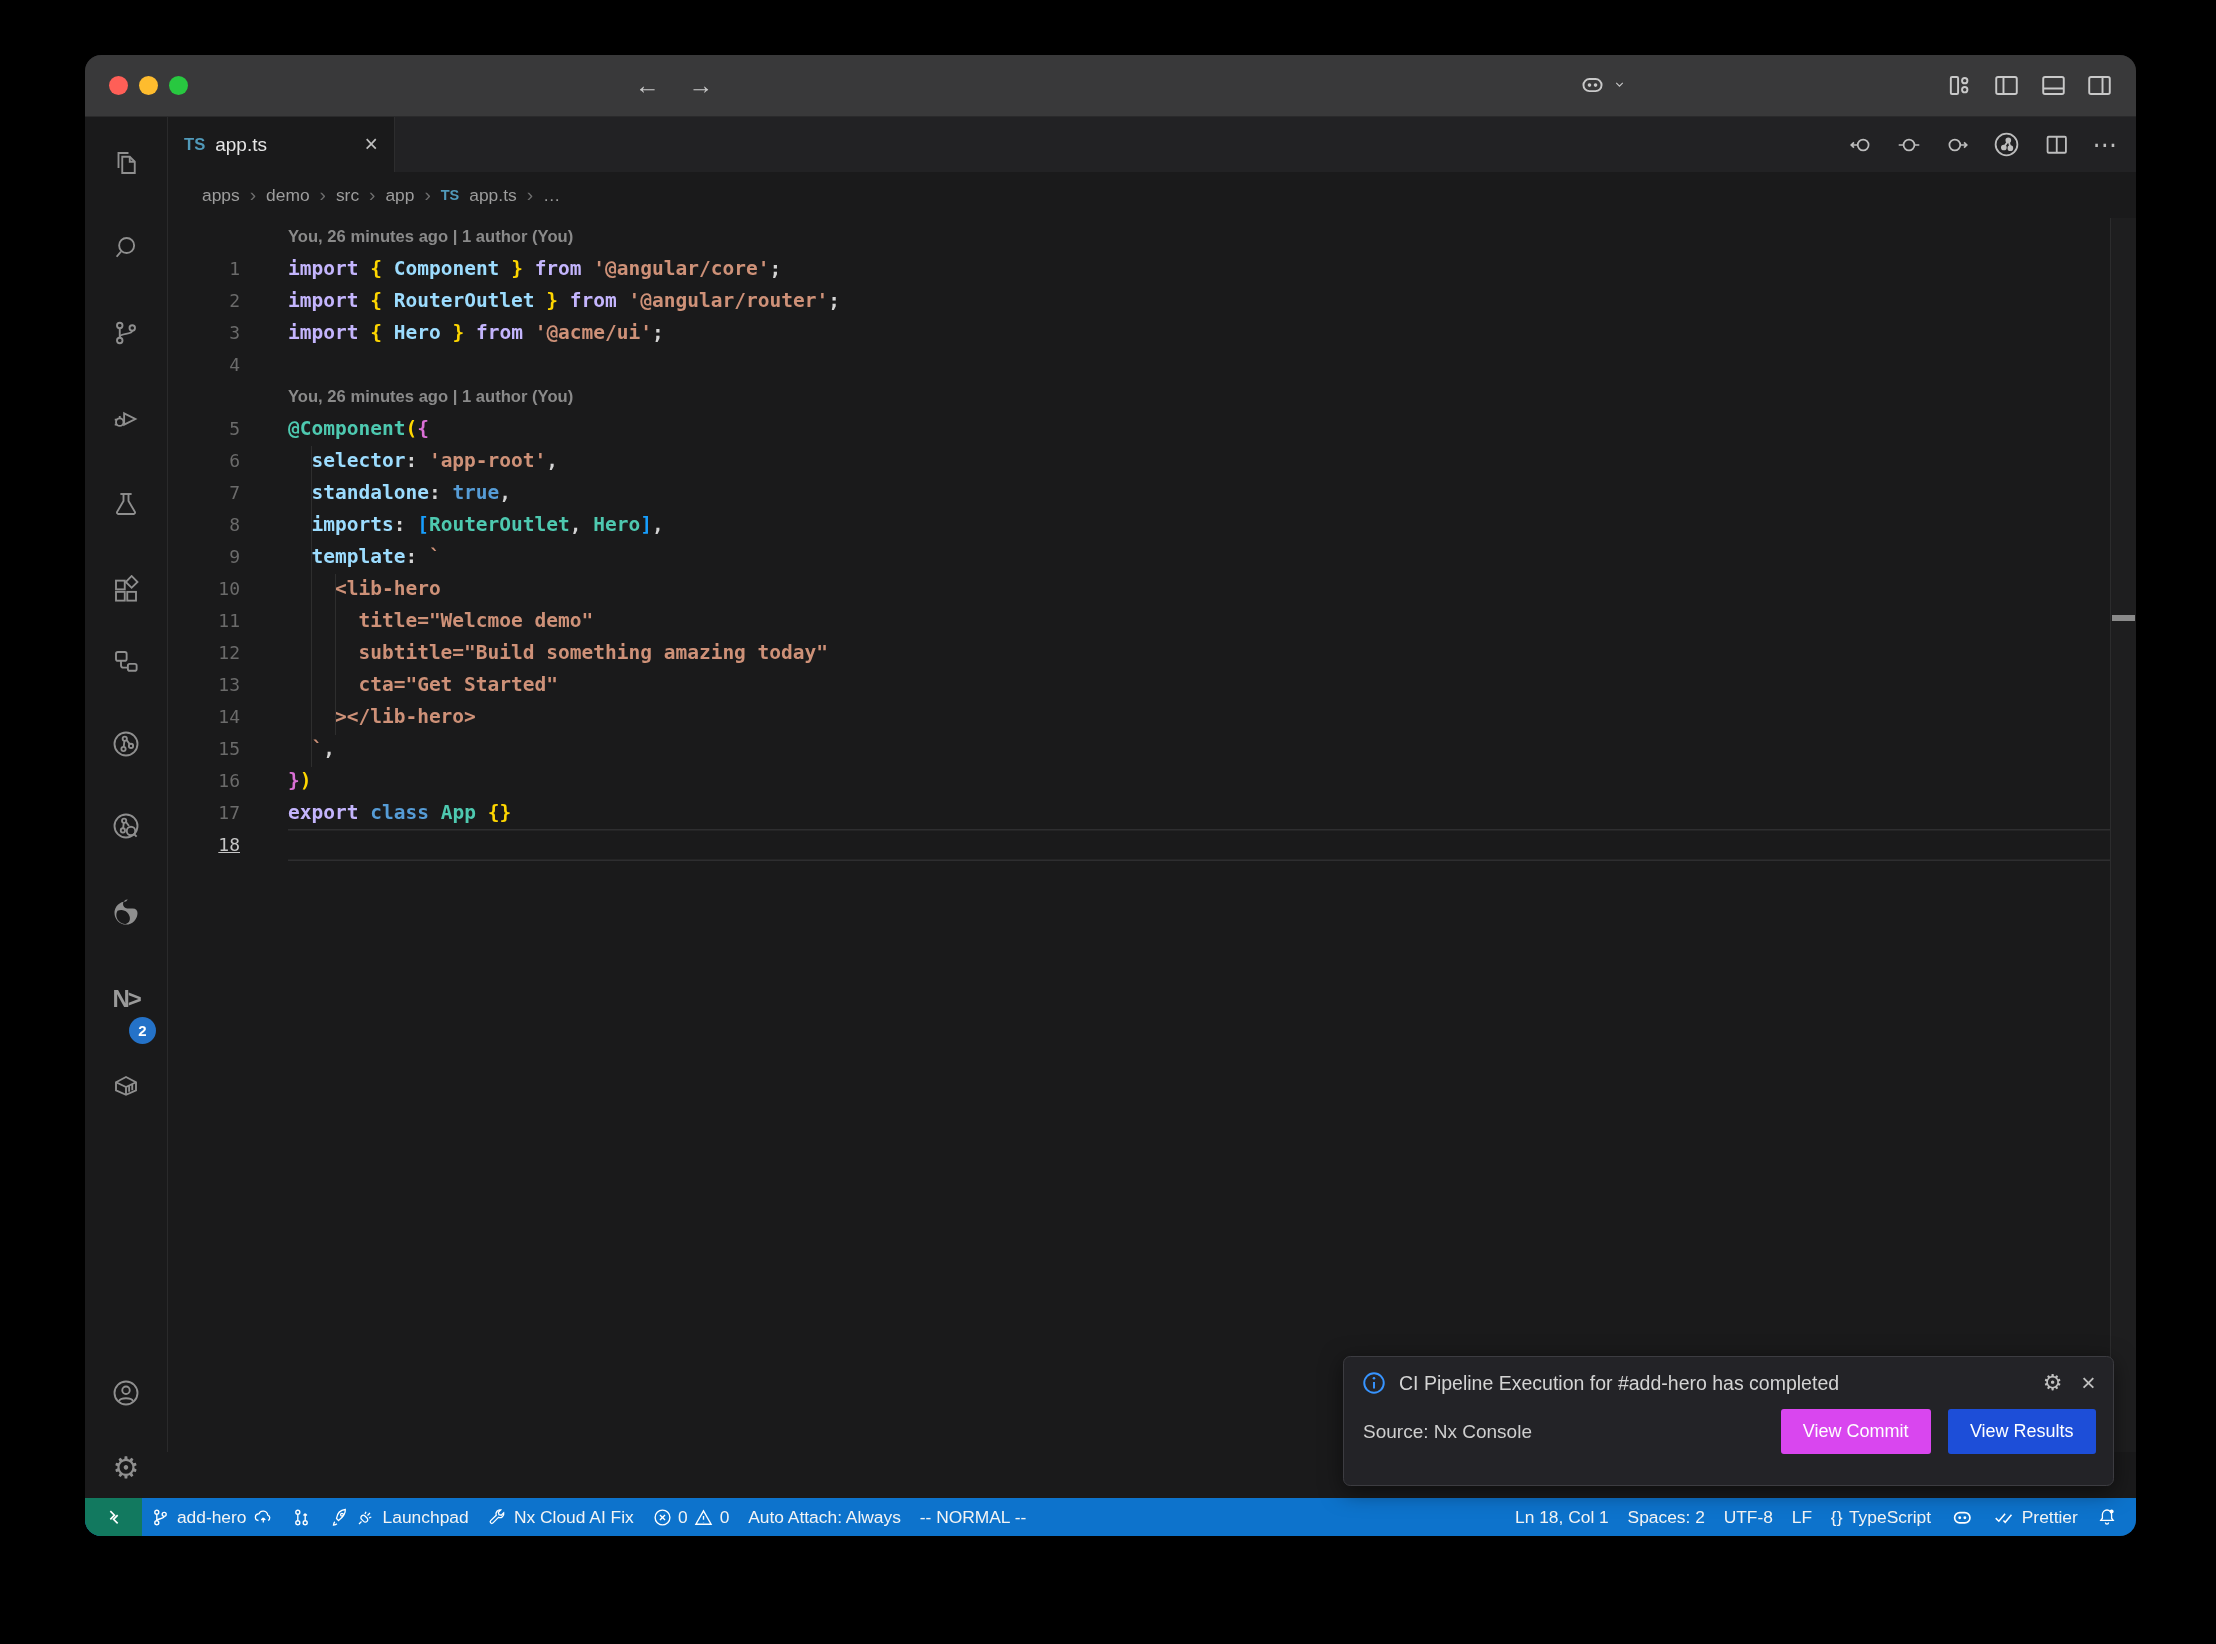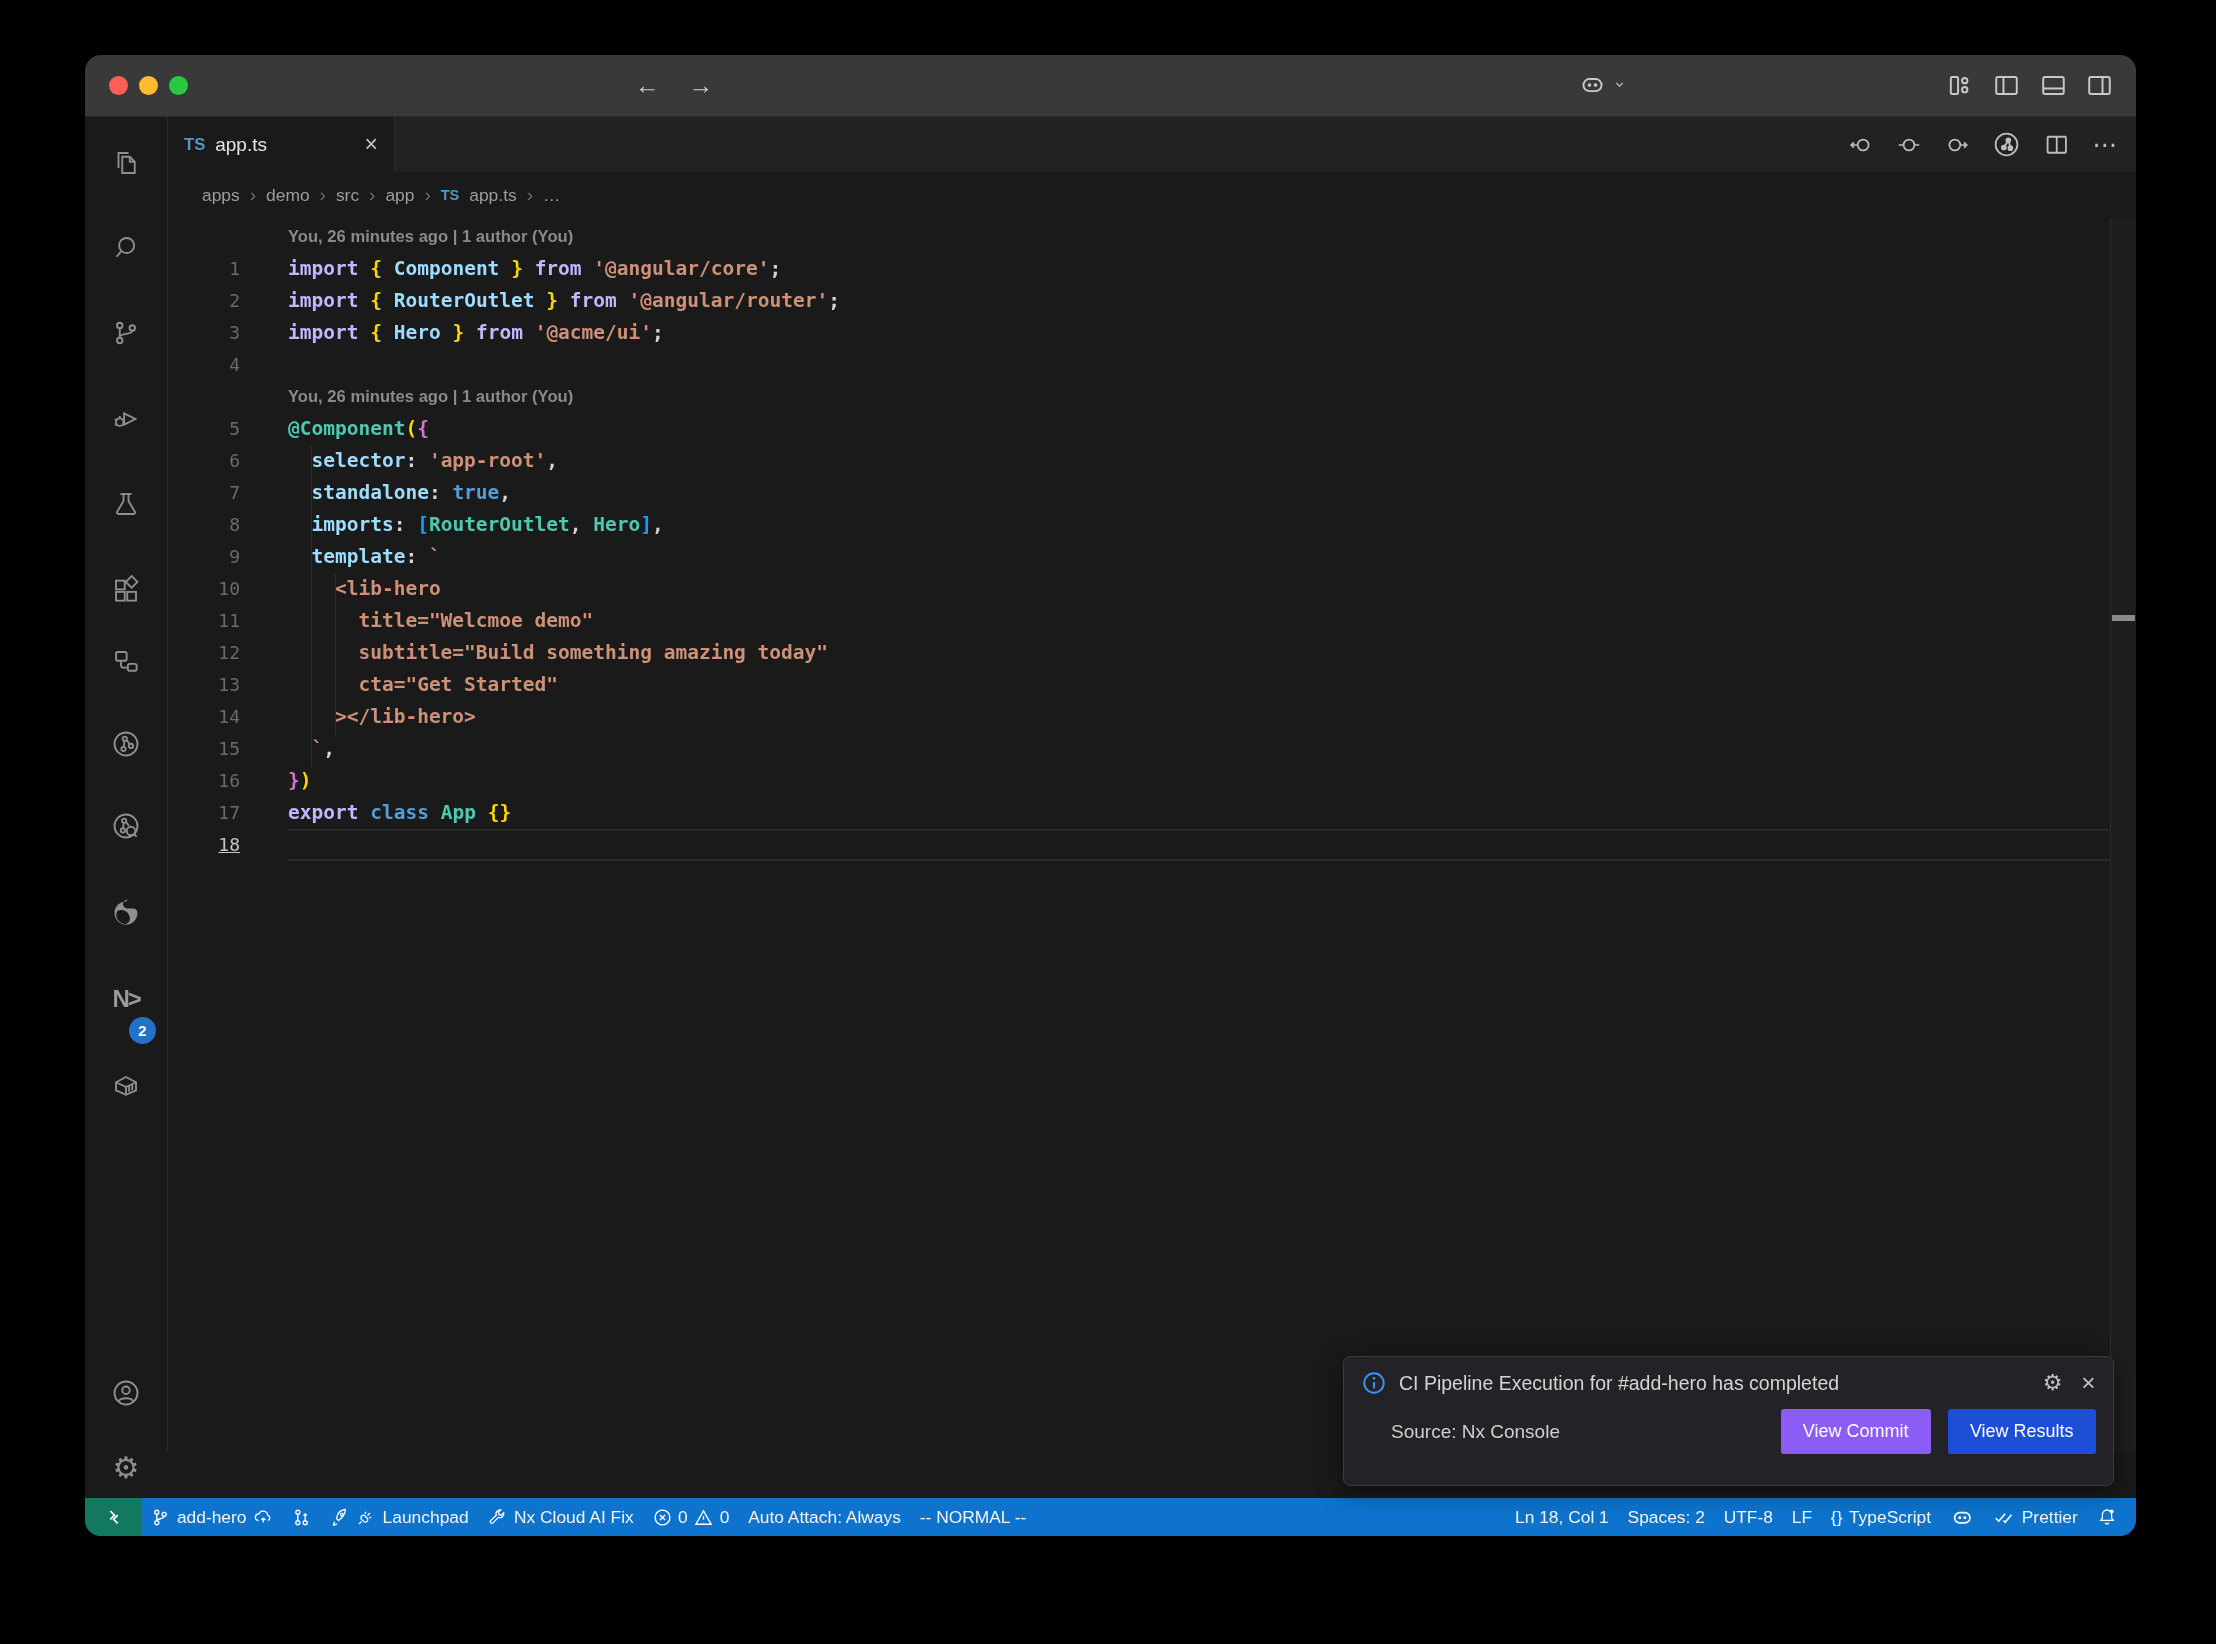--- a/index.html
+++ b/index.html
@@ -50,23 +50,23 @@
   .g2{left:167px;top:353px;height:161px;}
   .overview{position:absolute;right:0;top:0;bottom:0;width:25px;background:#1e1e1f;border-left:0.7px solid #2c2c2d;}
   .ov-marker{position:absolute;left:1.4px;right:1.4px;top:397px;height:5.8px;background:#8a8a8a;}
   
   .toast{position:absolute;left:1258px;top:1301px;width:771px;height:130px;background:#232327;border:0.7px solid #3c3c41;border-radius:7.2px;box-shadow:0 5.8px 22px rgba(0,0,0,.5);box-sizing:border-box;display:flex;flex-direction:column;}
   .toast-head{display:flex;align-items:center;gap:11.6px;padding:13px 17.4px 0 17.4px;}
   .toast-title{color:#d4d4d4;font-size:19.5px;flex:1;white-space:nowrap;overflow:hidden;}
   .toast-gear{color:#c0c0c0;font-size:22px;line-height:22px;}
   .toast-close{color:#c0c0c0;font-size:24.6px;line-height:22px;margin-left:7.2px;}
   .toast-body{display:flex;align-items:center;padding:13px 17.4px 0 19px;gap:17.4px;}
-  .toast-src{color:#cfcfcf;font-size:19px;flex:1;margin-left:28px;}
+  .toast-src{color:#cfcfcf;font-size:19px;flex:1;}
   .btn{height:45px;padding:0 22px;display:flex;align-items:center;justify-content:center;font-size:18px;color:#fff;border-radius:2.9px;}
-  .btn.primary{background:#8b5cf6;}
+  .btn.primary{background:#d946ef;}
   .btn.secondary{background:#1d4ed8;}
   
   .statusbar{height:38px;flex:0 0 38px;background:#0d73cc;display:flex;align-items:stretch;color:#f4f4f4;font-size:17.4px;margin-top:46px;}
   .remote{width:57px;flex:0 0 57px;background:#12795f;display:flex;align-items:center;justify-content:center;}
   .sbi{display:flex;align-items:center;gap:6.5px;padding:0 9.4px;white-space:nowrap;}
   .sb-left{display:flex;align-items:stretch;}
   .sb-right{margin-left:auto;display:flex;align-items:stretch;padding-right:10px;}
   .ico{display:inline-flex;align-items:center;justify-content:center;}
   svg{display:block;}
   .belldot{position:relative;}

